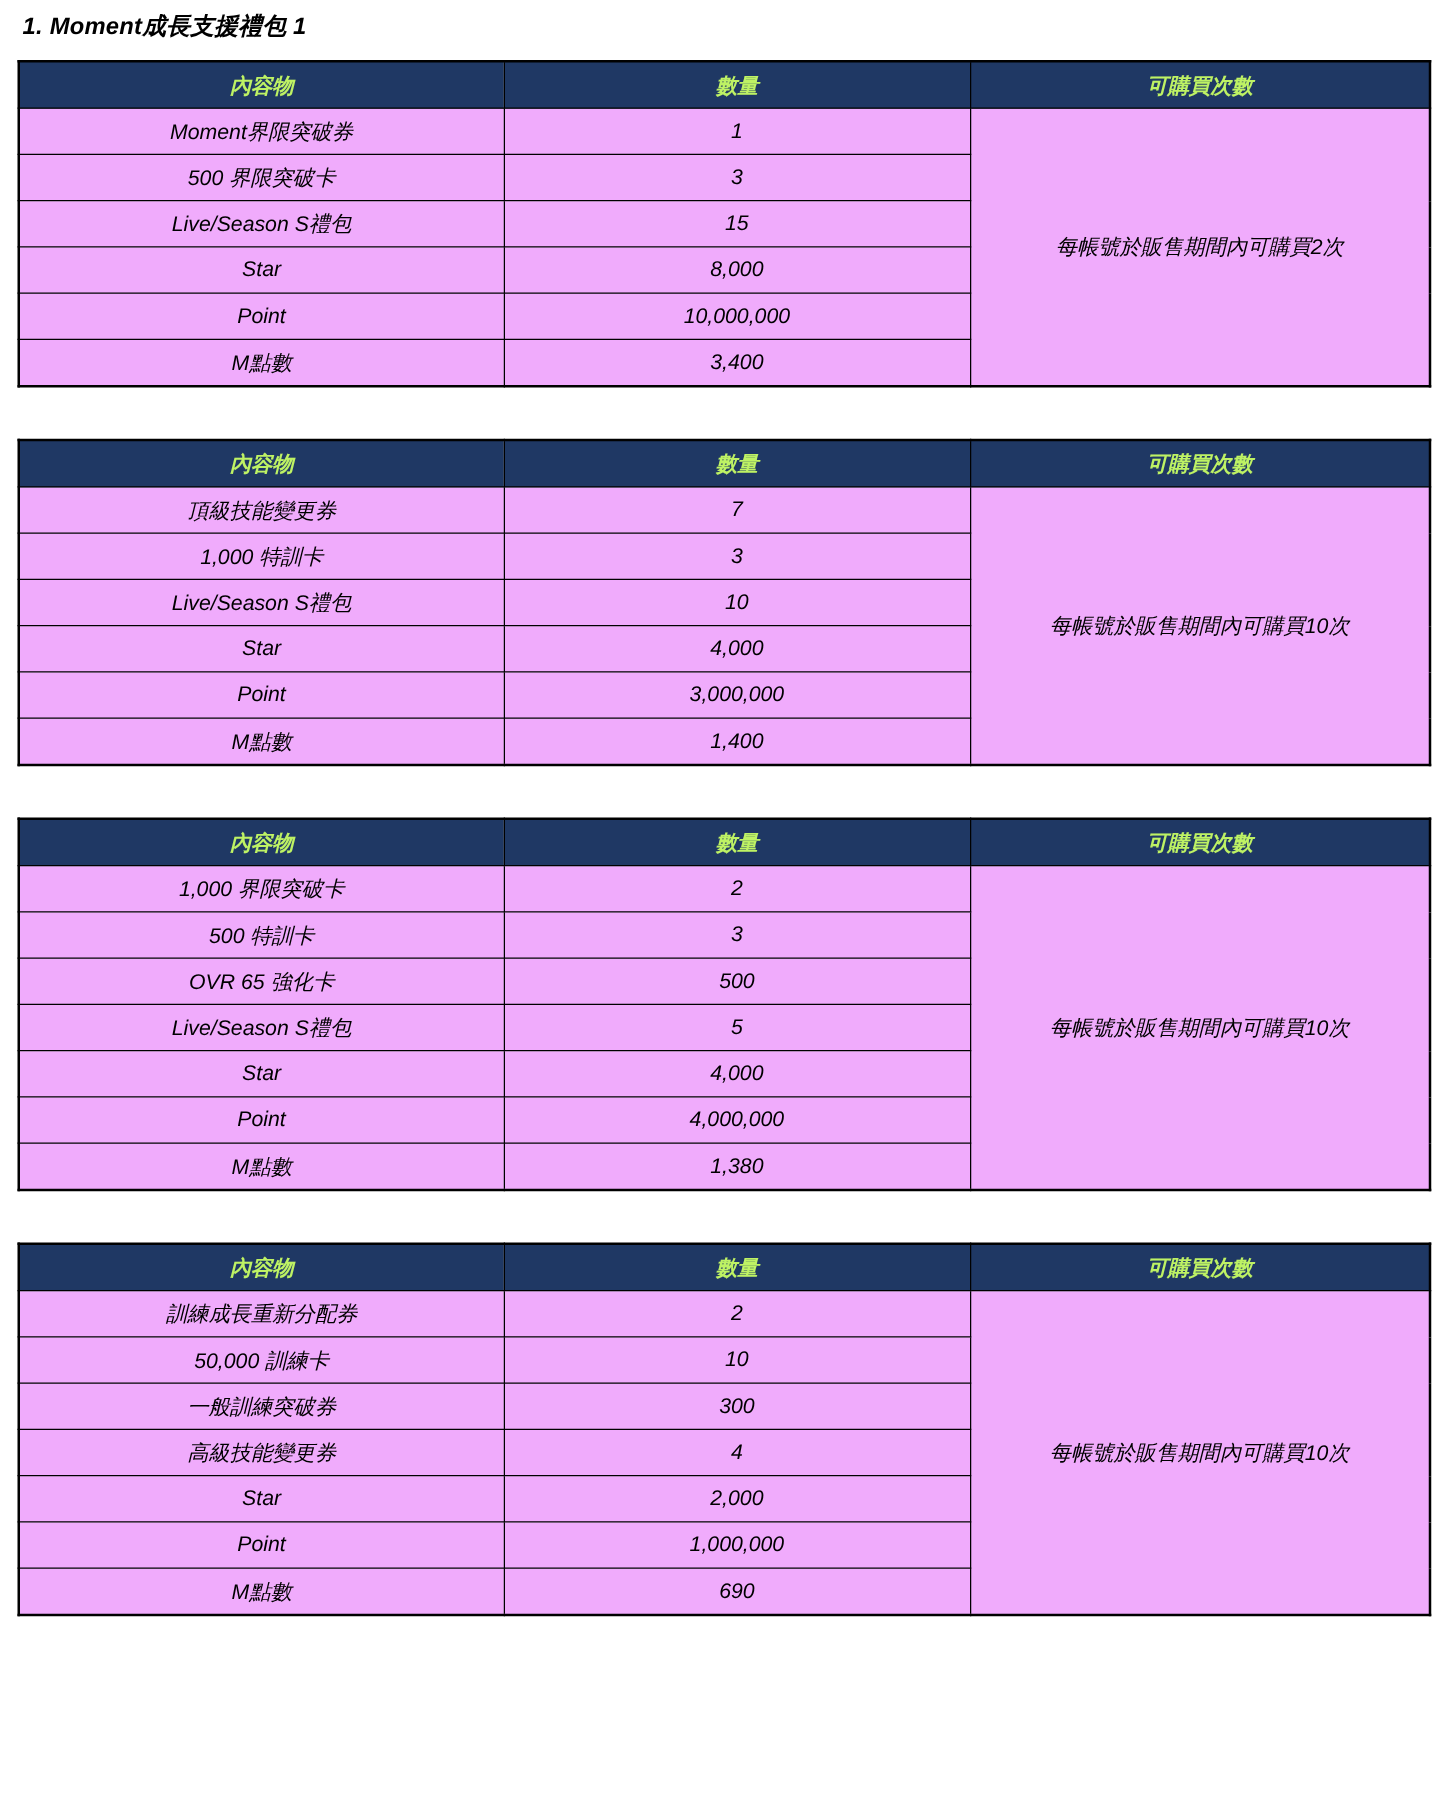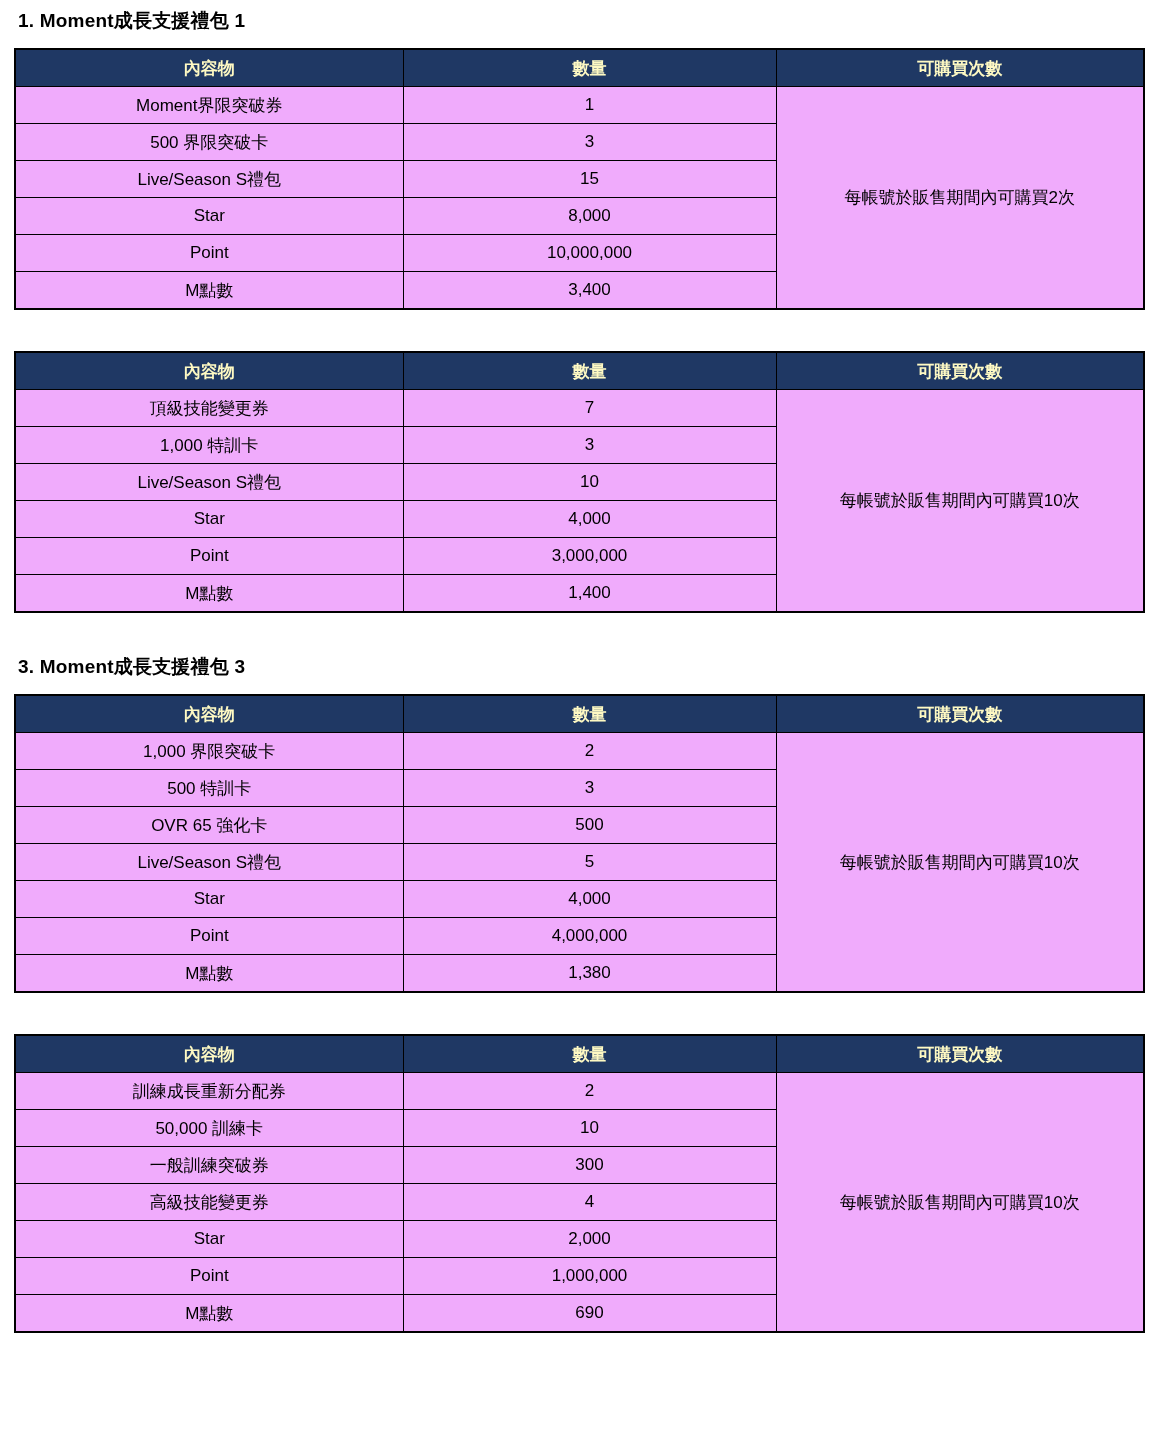--- a/index.html
+++ b/index.html
@@ -9,20 +9,21 @@
     font-family: "Liberation Sans", "DejaVu Sans", sans-serif;
     color: #000000;
   }
   body {
     width: 1154px;
     box-sizing: border-box;
     padding: 8px 11px 10px 14px;
   }
   .gift-package-section {
     margin-bottom: 41px;
+    font-style: italic;
   }
   .gift-package-section:last-child {
     margin-bottom: 0;
   }
   .section-title {
     font-size: 19px;
     font-weight: bold;
     margin: 0 0 14px 4px;
     letter-spacing: 0.2px;
   }
@@ -30,21 +31,21 @@
     border-collapse: collapse;
     table-layout: fixed;
     width: 1129px;
     border: 2px solid #000000;
   }
   table.package-table col.col-item { width: 388px; }
   table.package-table col.col-qty  { width: 373px; }
   table.package-table col.col-limit{ width: 368px; }
   table.package-table th {
     background: #1f3864;
-    color: #fef9c3;
+    color: #bef264;
     font-size: 17px;
     font-weight: bold;
     height: 36px;
     vertical-align: middle;
     border: 1.5px solid #000000;
     padding: 0 4px;
   }
   table.package-table td {
     font-size: 17px;
     height: 36px;
@@ -143,21 +144,20 @@
             <td>3,000,000</td>
           </tr>
           <tr>
             <td>M點數</td>
             <td>1,400</td>
           </tr>
         </tbody>
       </table>
     </section>
     <section class="gift-package-section">
-      <div class="section-title">3. Moment成長支援禮包 3</div>
       <table class="package-table">
         <colgroup>
           <col class="col-item">
           <col class="col-qty">
           <col class="col-limit">
         </colgroup>
         <thead>
           <tr>
             <th>內容物</th>
             <th>數量</th>

